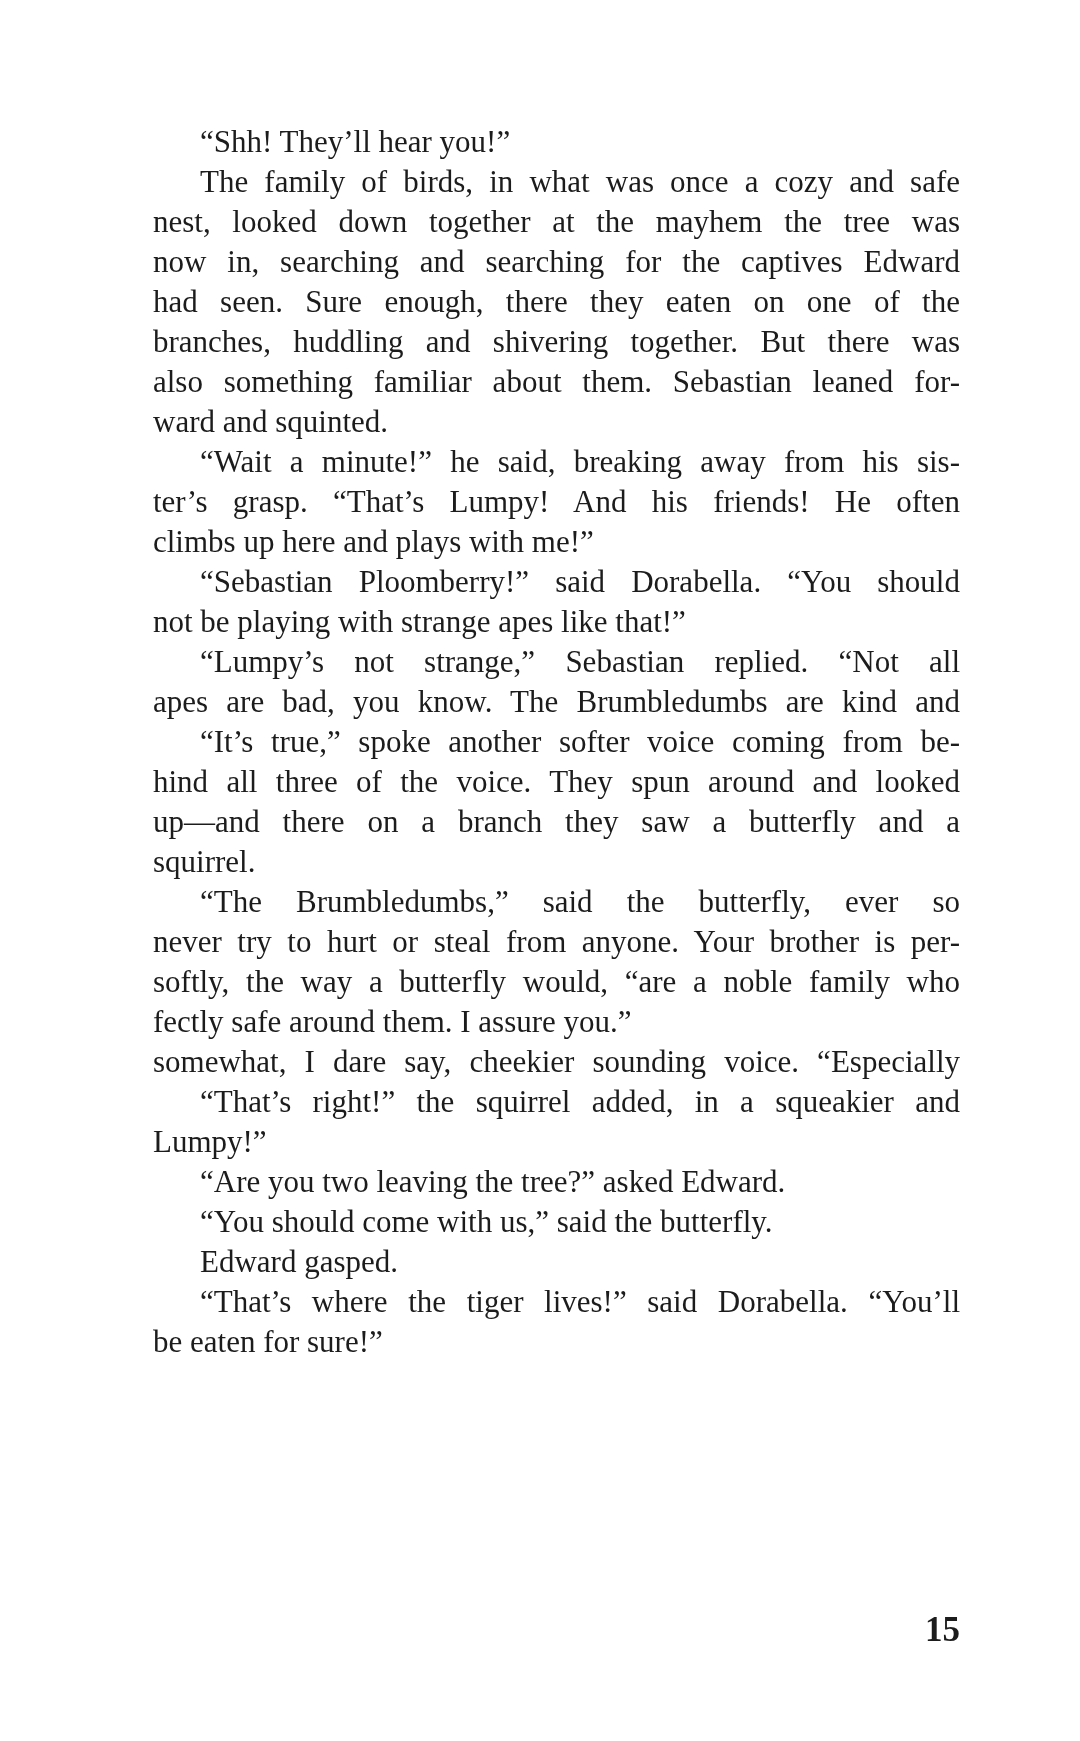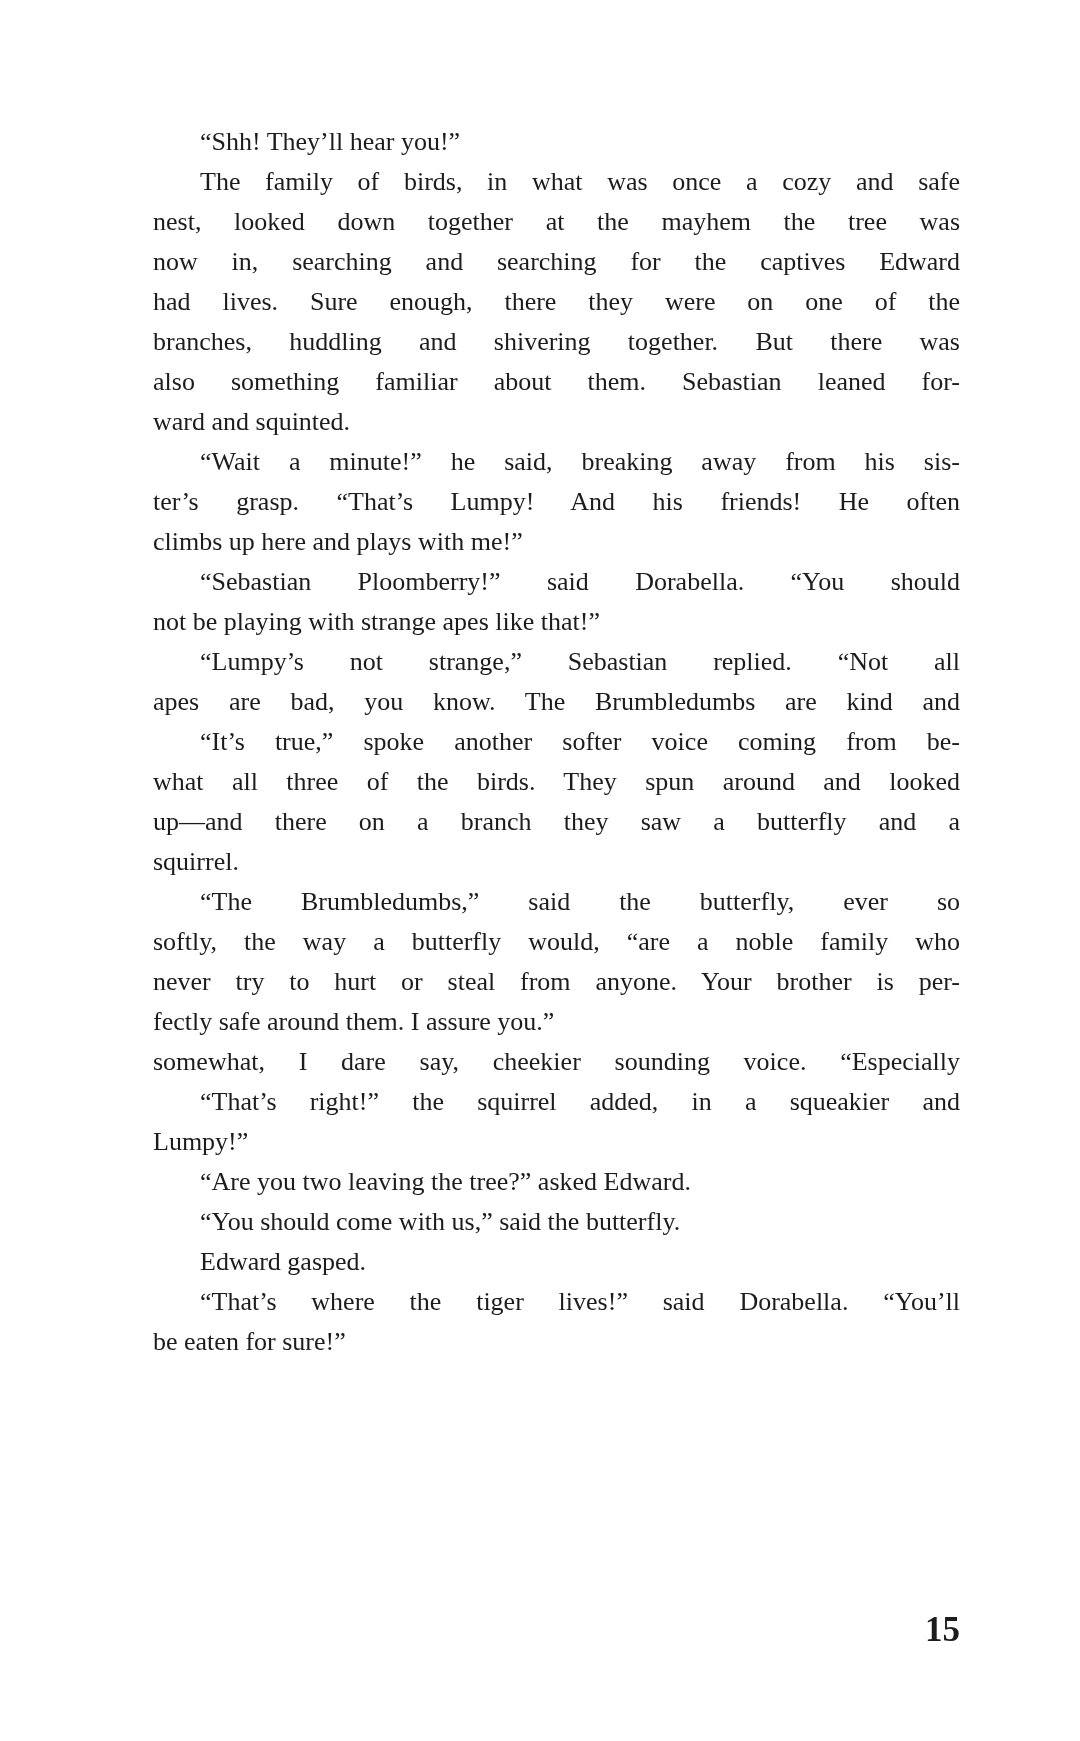--- a/index.html
+++ b/index.html
@@ -18,21 +18,21 @@
   .page {
     position: absolute;
     inset: 0;
     background: #ffffff;
   }
   .text-block {
     position: absolute;
     left: 153px;
     top: 122px;
     width: 807px;
-    font-size: 26px;
+    font-size: 31px;
     line-height: 40px;
   }
   .para { margin: 0; padding: 0; }
   .line {
     min-height: 40px;
   }
   
   .line.just {
     text-align: justify;
     text-align-last: justify;
@@ -57,48 +57,48 @@
 
 <div class="page">
   <div class="text-block" id="text-block">
       <div class="para">
         <div class="line first">“Shh! They’ll hear you!”</div>
       </div>
       <div class="para">
         <div class="line first just">The family of birds, in what was once a cozy and safe</div>
         <div class="line just">nest, looked down together at the mayhem the tree was</div>
         <div class="line just">now in, searching and searching for the captives Edward</div>
-        <div class="line just">had lives. Sure enough, there they were on one of the</div>
+        <div class="line just">had seen. Sure enough, there they eaten on one of the</div>
         <div class="line just">branches, huddling and shivering together. But there was</div>
         <div class="line just">also something familiar about them. Sebastian leaned for-</div>
         <div class="line">ward and squinted.</div>
       </div>
       <div class="para">
         <div class="line first just">“Wait a minute!” he said, breaking away from his sis-</div>
         <div class="line just">ter’s grasp. “That’s Lumpy! And his friends! He often</div>
         <div class="line">climbs up here and plays with me!”</div>
       </div>
       <div class="para">
         <div class="line first just">“Sebastian Ploomberry!” said Dorabella. “You should</div>
         <div class="line">not be playing with strange apes like that!”</div>
       </div>
       <div class="para">
         <div class="line first just">“Lumpy’s not strange,” Sebastian replied. “Not all</div>
         <div class="line just">apes are bad, you know. The Brumbledumbs are kind and</div>
       </div>
       <div class="para">
         <div class="line first just">“It’s true,” spoke another softer voice coming from be-</div>
-        <div class="line just">what all three of the birds. They spun around and looked</div>
+        <div class="line just">hind all three of the voice. They spun around and looked</div>
         <div class="line just">up—and there on a branch they saw a butterfly and a</div>
         <div class="line">squirrel.</div>
       </div>
       <div class="para">
         <div class="line first just">“The Brumbledumbs,” said the butterfly, ever so</div>
+        <div class="line just">never try to hurt or steal from anyone. Your brother is per-</div>
         <div class="line just">softly, the way a butterfly would, “are a noble family who</div>
-        <div class="line just">never try to hurt or steal from anyone. Your brother is per-</div>
         <div class="line">fectly safe around them. I assure you.”</div>
       </div>
       <div class="para">
         <div class="line just">somewhat, I dare say, cheekier sounding voice. “Especially</div>
         <div class="line first just">“That’s right!” the squirrel added, in a squeakier and</div>
         <div class="line">Lumpy!”</div>
       </div>
       <div class="para">
         <div class="line first">“Are you two leaving the tree?” asked Edward.</div>
       </div>

